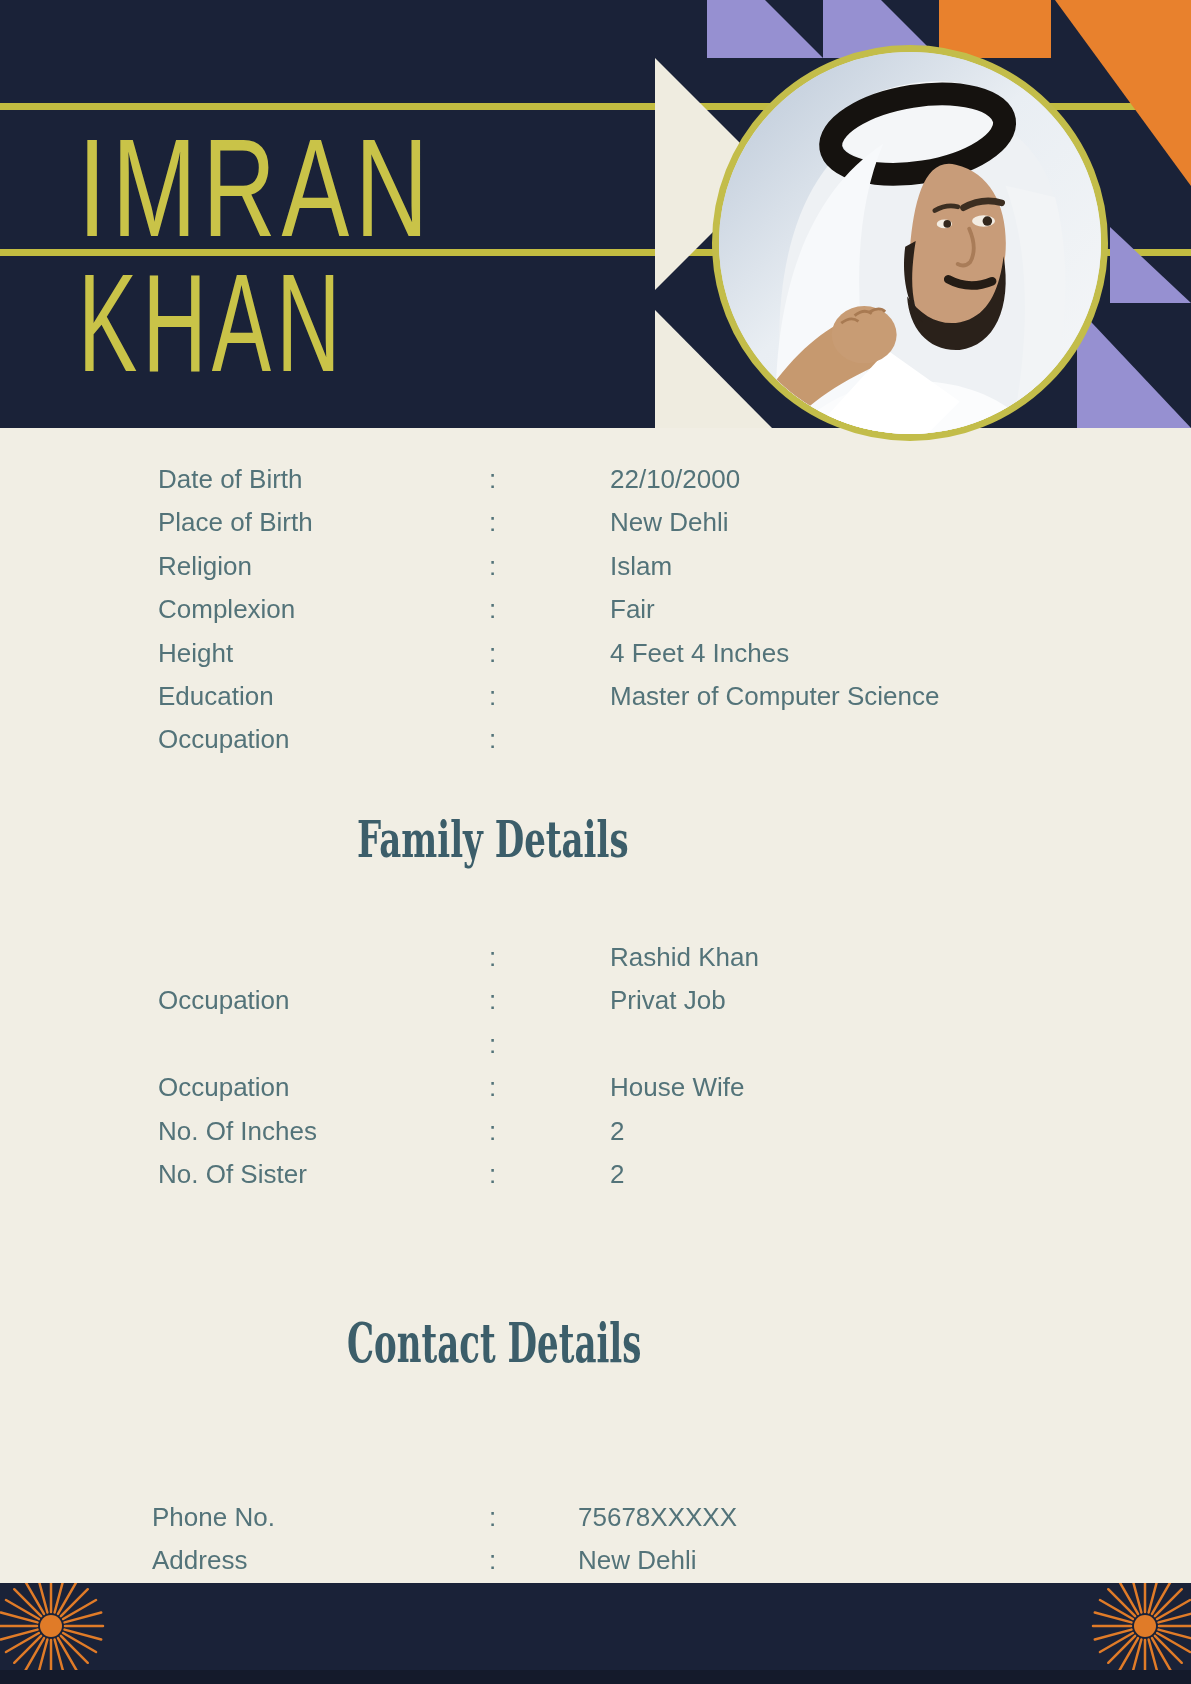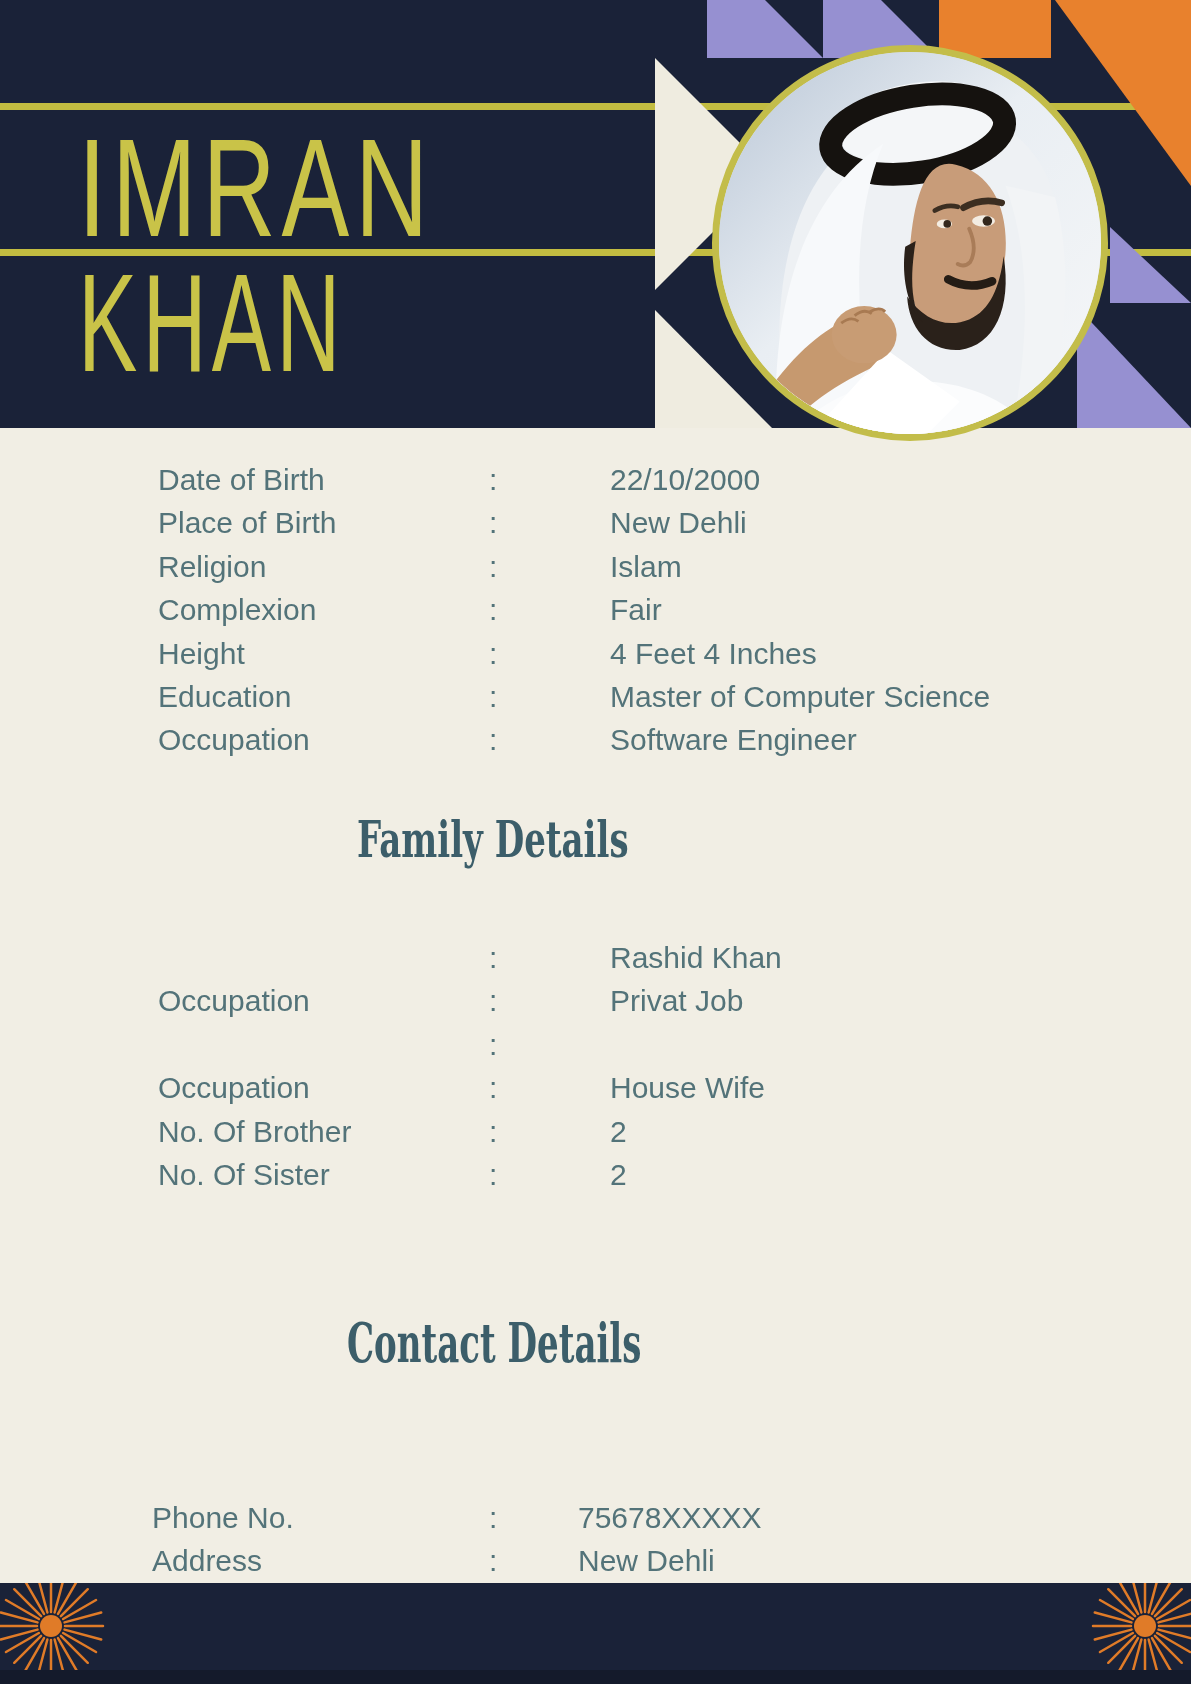--- a/index.html
+++ b/index.html
@@ -16,21 +16,21 @@
   .title-first{top:118px;transform:scaleX(0.73);}
   .title-last{top:253px;transform:scaleX(0.64);}
   .photo{position:absolute;left:712px;top:45px;width:396px;height:396px;border:7px solid #c3bd4a;
         border-radius:50%;overflow:hidden;box-sizing:border-box;background:#dde4ec;}
   .photo svg{display:block;width:100%;height:100%;}
   
   .section{position:absolute;left:0;width:1191px;}
   .personal{top:458px}
   .family{top:936px}
   .contact{top:1496px}
-  .row{position:relative;height:43.4px;line-height:43.4px;font-size:30px;color:#537379;}
+  .row{position:relative;height:43.4px;line-height:43.4px;font-size:26px;color:#537379;}
   .row .lbl{position:absolute;left:158px;white-space:nowrap;}
   .row .cln{position:absolute;left:489px;}
   .row .val{position:absolute;left:610px;white-space:nowrap;}
   .contact .row .lbl{left:152px}
   .contact .row .val{left:578px}
   .heading{position:absolute;font-family:"DejaVu Serif",serif;font-weight:bold;color:#3c5e6a;
         line-height:1;white-space:nowrap;transform-origin:0 0;}
   .family-h{left:357px;top:815px;font-size:50px;transform:scaleX(0.68);}
   .contact-h{left:347px;top:1316px;font-size:54px;transform:scaleX(0.63);}
   
@@ -138,21 +138,20 @@
       <span class="val">4 Feet 4 Inches</span>
     </div>
     <div class="row">
       <span class="lbl">Education</span>
       <span class="cln">:</span>
       <span class="val">Master of Computer Science</span>
     </div>
     <div class="row">
       <span class="lbl">Occupation</span>
       <span class="cln">:</span>
-      <span class="val">Software Engineer</span>
     </div>
   </div>
 
   <div class="heading family-h">Family Details</div>
   <div class="section family">
     <div class="row">
       <span class="cln">:</span>
       <span class="val">Rashid Khan</span>
     </div>
     <div class="row">
@@ -162,21 +161,21 @@
     </div>
     <div class="row">
       <span class="cln">:</span>
     </div>
     <div class="row">
       <span class="lbl">Occupation</span>
       <span class="cln">:</span>
       <span class="val">House Wife</span>
     </div>
     <div class="row">
-      <span class="lbl">No. Of Brother</span>
+      <span class="lbl">No. Of Inches</span>
       <span class="cln">:</span>
       <span class="val">2</span>
     </div>
     <div class="row">
       <span class="lbl">No. Of Sister</span>
       <span class="cln">:</span>
       <span class="val">2</span>
     </div>
   </div>
 

